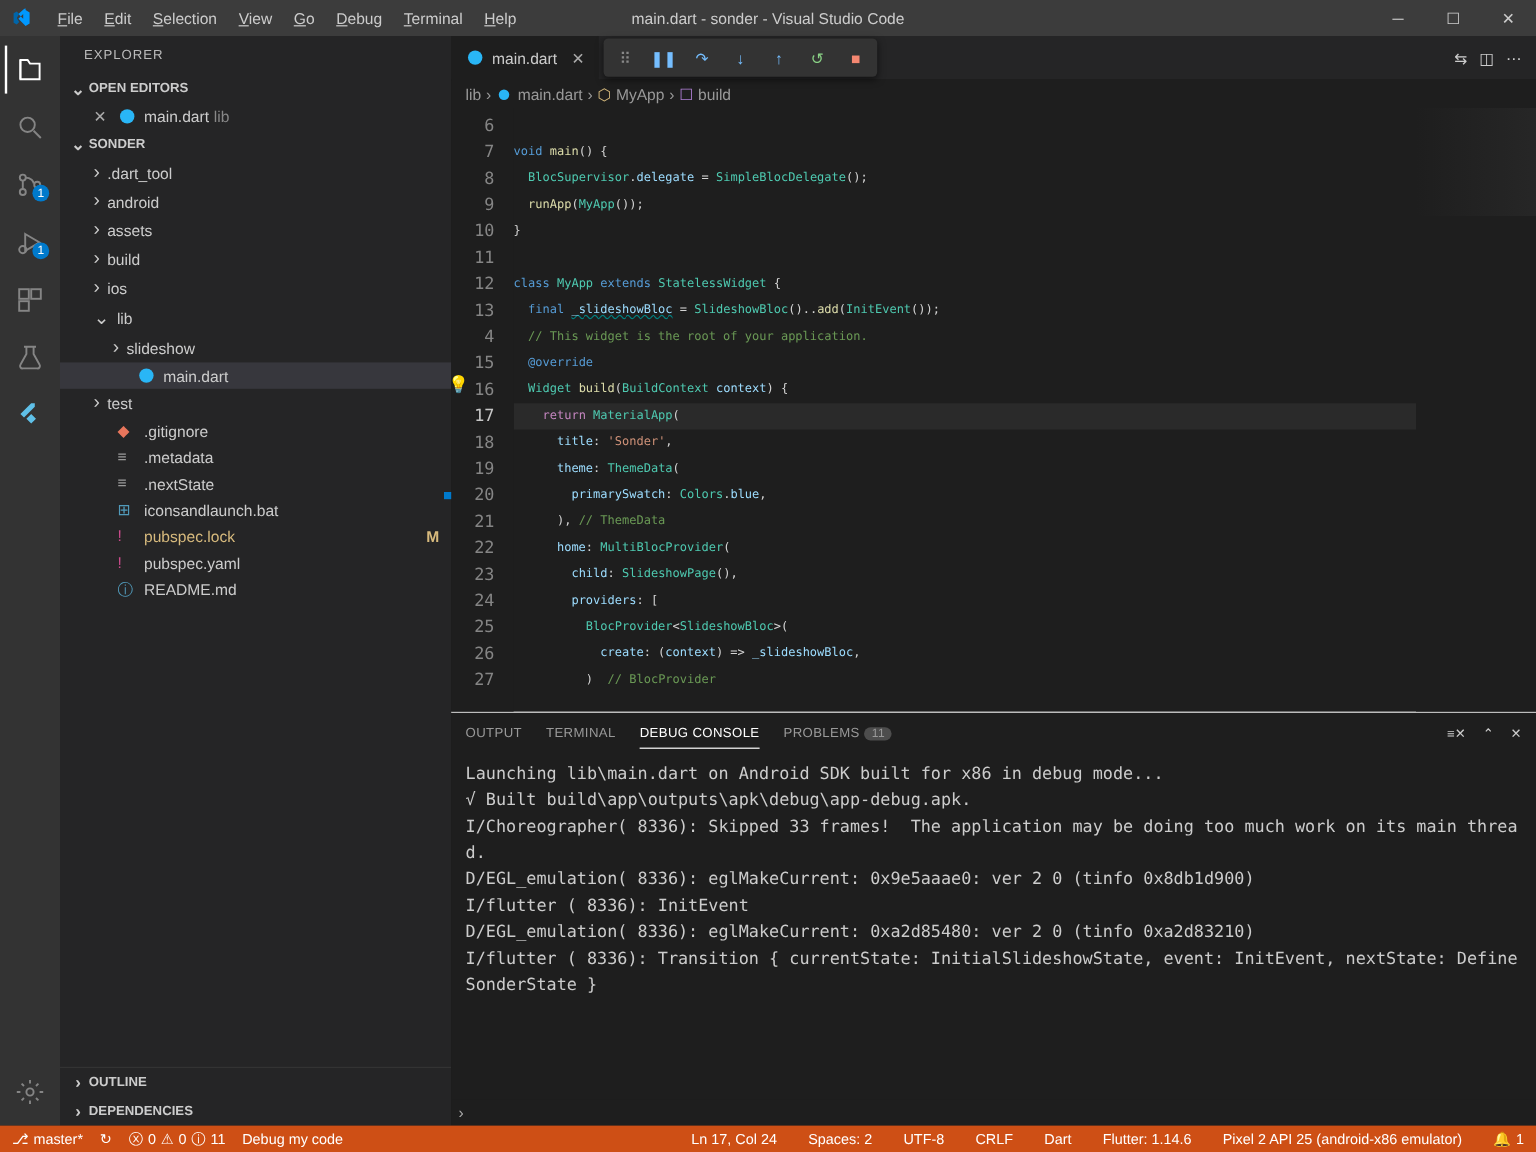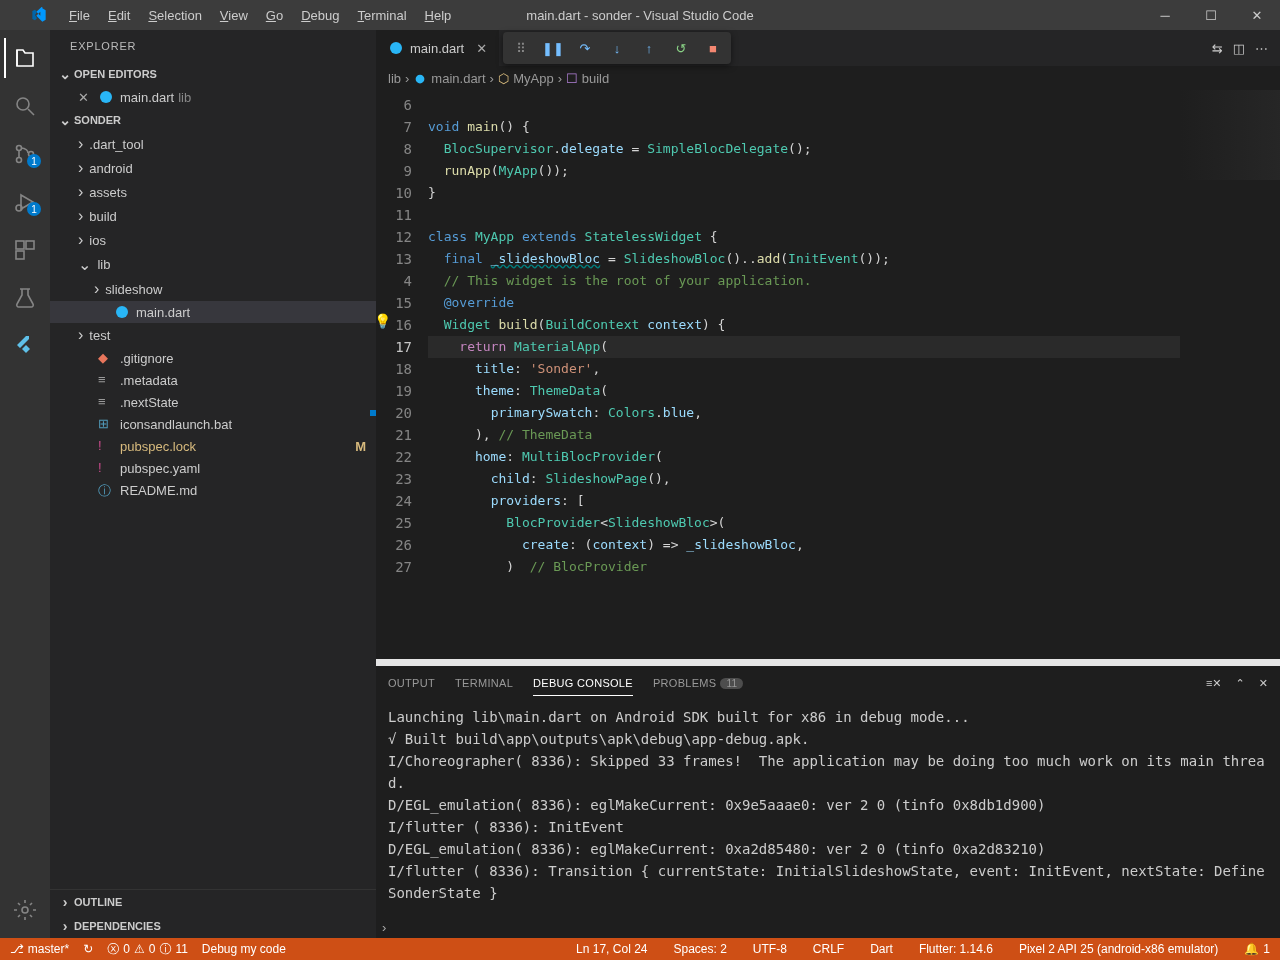--- a/index.html
+++ b/index.html
@@ -1,17 +1,17 @@
 <!DOCTYPE html>
 <html><head>
 <meta charset="utf-8">
 <style>
 * { margin:0; padding:0; box-sizing:border-box; }
 body { width:1280px; height:960px; background:#1e1e1e; color:#ccc; font-family:"Segoe UI",Arial,sans-serif; font-size:13px; overflow:hidden; display:flex; flex-direction:column; }
-.titlebar { background:#3c3c3c; height:30px; display:flex; align-items:center; position:relative;padding-left:21px; }
+.titlebar { background:#3c3c3c; height:30px; display:flex; align-items:center; position:relative; }
 .vscode-logo { width:16px; height:16px; margin:0 10px; }
 .menubar { display:flex; gap:2px; margin-left:4px; }
 .menu-item { padding:4px 8px; cursor:pointer; }
 .menu-item u { text-decoration:underline; }
 .window-title { position:absolute; left:50%; transform:translateX(-50%); color:#ccc; }
 .window-controls { margin-left:auto; display:flex; height:100%; }
 .wc-btn { width:46px; display:flex; align-items:center; justify-content:center; cursor:pointer; color:#ccc; }
 .main-area { display:flex; flex:1; min-height:0; }
 .activity-bar { width:50px; background:#333; display:flex; flex-direction:column; align-items:center; padding-top:8px; gap:8px; }
 .activity-icon { width:40px; height:40px; display:flex; align-items:center; justify-content:center; color:#858585; cursor:pointer; position:relative; }
@@ -42,27 +42,27 @@
 .debug-btn { width:28px; height:28px; display:flex; align-items:center; justify-content:center; cursor:pointer; border-radius:3px; }
 .tab-actions { margin-left:auto; display:flex; align-items:center; gap:10px; padding-right:12px; }
 .tab-actions .act { cursor:pointer; color:#ccc; }
 .breadcrumb { height:24px; border-top:1px solid #1e1e1e; background:#1e1e1e; display:flex; align-items:center; padding:0 12px; gap:4px; color:#999; font-size:13px; }
 .editor-body { flex:1; display:flex; min-height:0; position:relative; }
 .line-numbers { width:52px; text-align:right; padding:4px 16px 4px 4px; color:#858585; font-family:"Consolas",monospace; font-size:14px; line-height:22px; background:#1e1e1e; }
 .line-numbers .ln { height:22px; position:relative; }
 .line-numbers .ln.current { color:#c6c6c6; }
 .gutter-bp { position:absolute; left:-10px; width:6px; height:6px; background:#007acc; top:8px; }
 .bulb { position:absolute; left:-2px; top:220px; color:#ffcc00; font-size:14px; }
-.code { flex:1; padding:4px 0; font-family:"Consolas",monospace; font-size:13px; line-height:22px; white-space:pre; overflow:hidden; }
+.code { flex:1; padding:4px 0; font-family:"Consolas",monospace; font-size:10px; line-height:22px; white-space:pre; overflow:hidden; }
 .nowrap { white-space:pre; font-family:inherit; }
 .minimap { width:100px; background:#1e1e1e; }
 .minimap-content { width:100%; height:90px; background:linear-gradient(90deg,#1e1e1e,#2a2a2a); opacity:0.7; }
 .kw { color:#569cd6; } .kw2 { color:#c586c0; } .fn { color:#dcdcaa; } .cls { color:#4ec9b0; } .str { color:#ce9178; } .cmt { color:#6a9955; } .var { color:#9cdcfe; } .punc { color:#d4d4d4; }
 .underline-wavy { text-decoration:underline wavy #008080; }
-.panel { height:279px; border-top:7px solid #e5e5e5; display:flex; flex-direction:column; background:#1e1e1e; }
+.panel { height:345px; border-top:1px solid #e5e5e5; display:flex; flex-direction:column; background:#1e1e1e; }
 .panel-tabs { display:flex; height:34px; align-items:center; padding:0 12px; gap:20px; font-size:11px; color:#999; position:relative; }
 .panel-tab { cursor:pointer; padding:6px 0; letter-spacing:0.3px; }
 .panel-tab.active { color:#fff; border-bottom:1px solid #fff; }
 .panel-count { background:#4d4d4d; border-radius:8px; padding:0 6px; margin-left:4px; font-size:10px; }
 .panel-actions { margin-left:auto; display:flex; gap:14px; color:#ccc; }
 .panel-body { flex:1; padding:6px 12px; font-family:"Consolas",monospace; font-size:14px; line-height:22px; color:#ccc; overflow:hidden; white-space:pre-wrap; word-break:break-all; }
 .bc-row { height:22px; background:#1e1e1e; display:flex; align-items:center; padding:0 6px; color:#aaa; }
 .statusbar { height:22px; background:#ce4f15; color:#fff; display:flex; align-items:center; font-size:12px; gap:14px; padding:0 10px; white-space:nowrap; overflow:hidden; }
 .statusbar .right { margin-left:auto; display:flex; gap:26px; }
 .sb-item { display:flex; align-items:center; gap:4px; cursor:pointer; }

